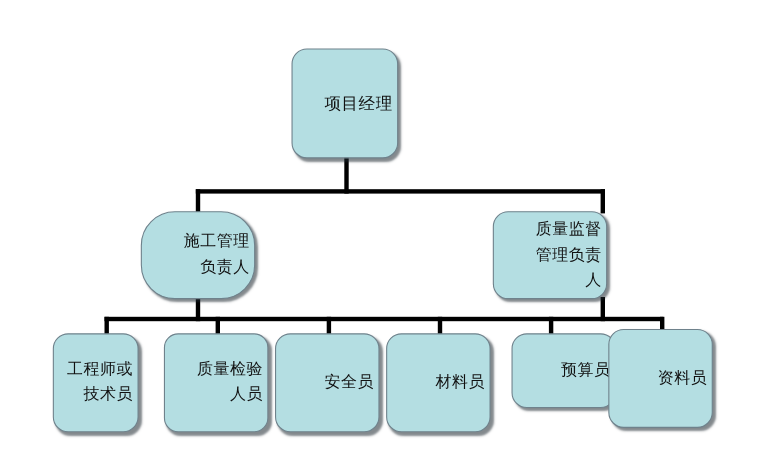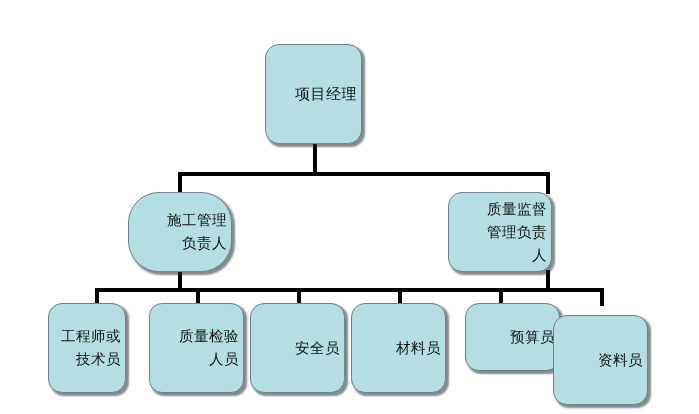--- a/index.html
+++ b/index.html
@@ -99,17 +99,17 @@
   </div>
   <div class="node level-3" style="left:351px; top:303px; width:95px; height:90px;">
     <span class="label">材料员</span>
   </div>
   <div class="node level-3" style="left:250px; top:303px; width:95px; height:90px;">
     <span class="label">安全员</span>
   </div>
   <div class="node level-3" style="left:452px; top:303px; width:95px; height:68px;margin-left:13px;">
     <span class="label">预算员</span>
   </div>
-  <div class="node level-3" style="left:553px; top:315px; width:95px; height:90px;">
+  <div class="node level-3" style="left:553px; top:299px; width:95px; height:90px;">
     <span class="label">资料员</span>
   </div>
 
 </div>
 
 </body></html>

